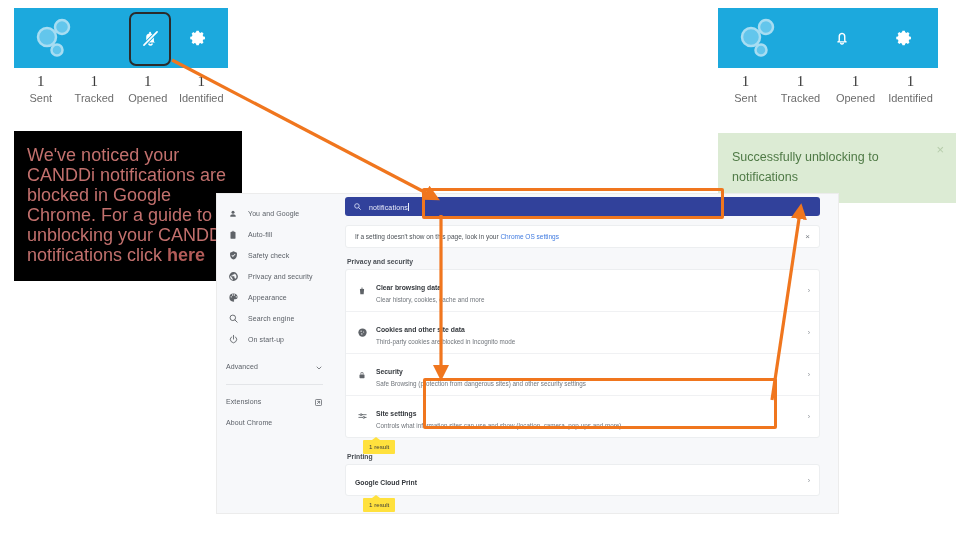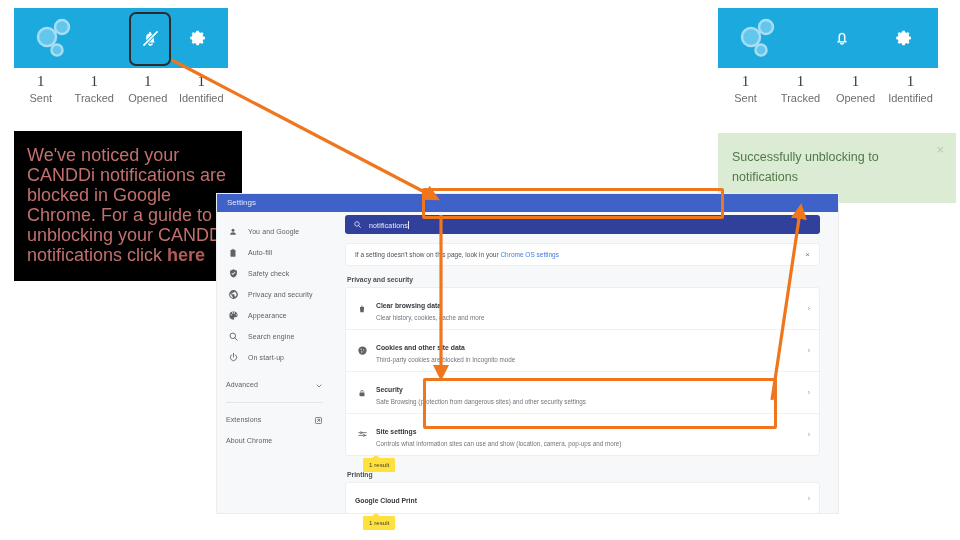--- a/index.html
+++ b/index.html
@@ -249,23 +249,20 @@
   </div>
 </div>
 
 <div class="abs green-box" style="left:718px;top:133px;width:211px;">
   <span>Successfully unblocking to notifications</span>
   <span class="green-close">×</span>
 </div>
 
 <div class="abs" id="settings-window">
 
-  <div class="settings-header">
-    <span>Settings</span>
-  </div>
 
   <div class="settings-body">
 
     <div class="sidebar">
 
       <div class="nav-item">
         <span class="nav-ico">
           <svg viewBox="0 0 24 24" width="10" height="10" fill="#5f6368">
               <circle cx="12" cy="7.5" r="3.6"></circle>
               <path d="M12 12.6c-3.6 0-6.5 1.9-6.5 4.2v1.8h13v-1.8c0-2.3-2.9-4.2-6.5-4.2z"></path>

